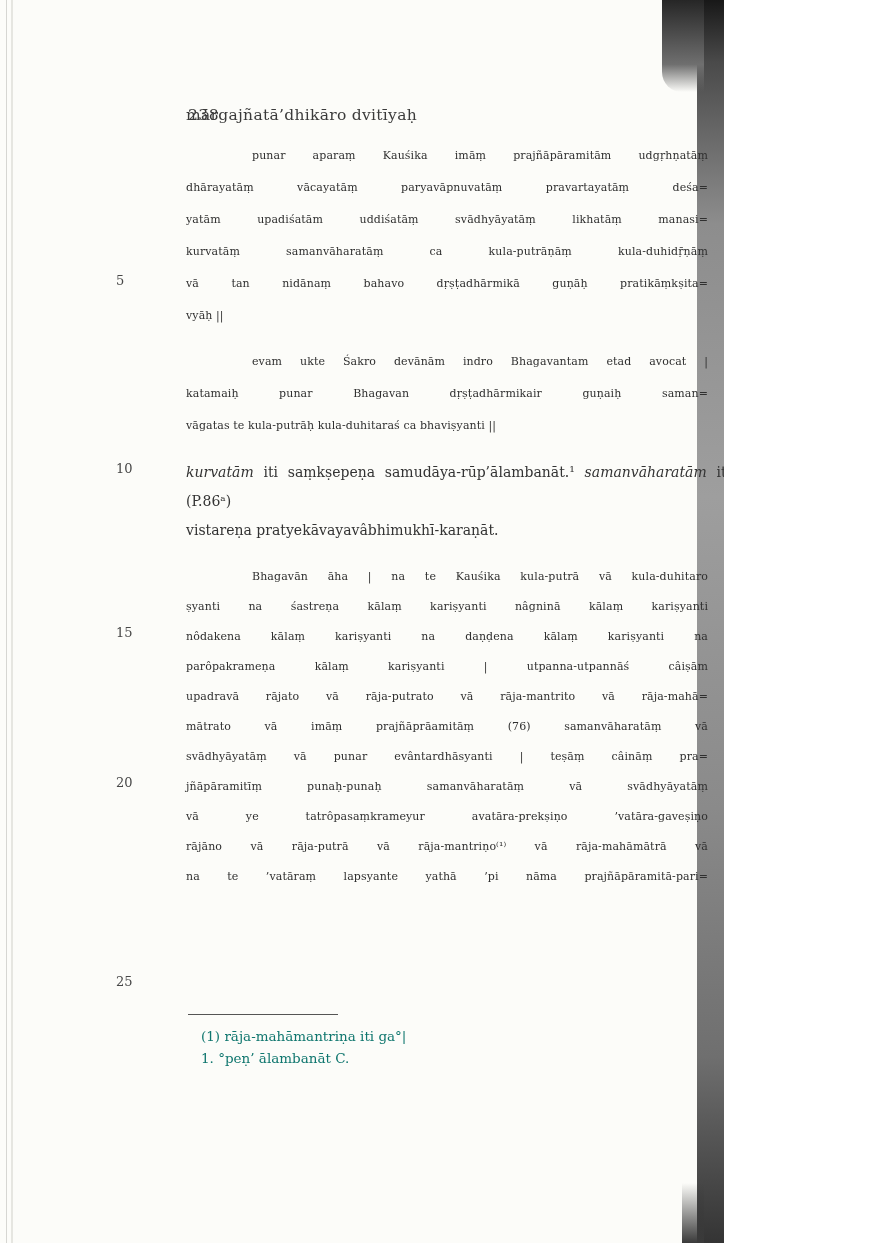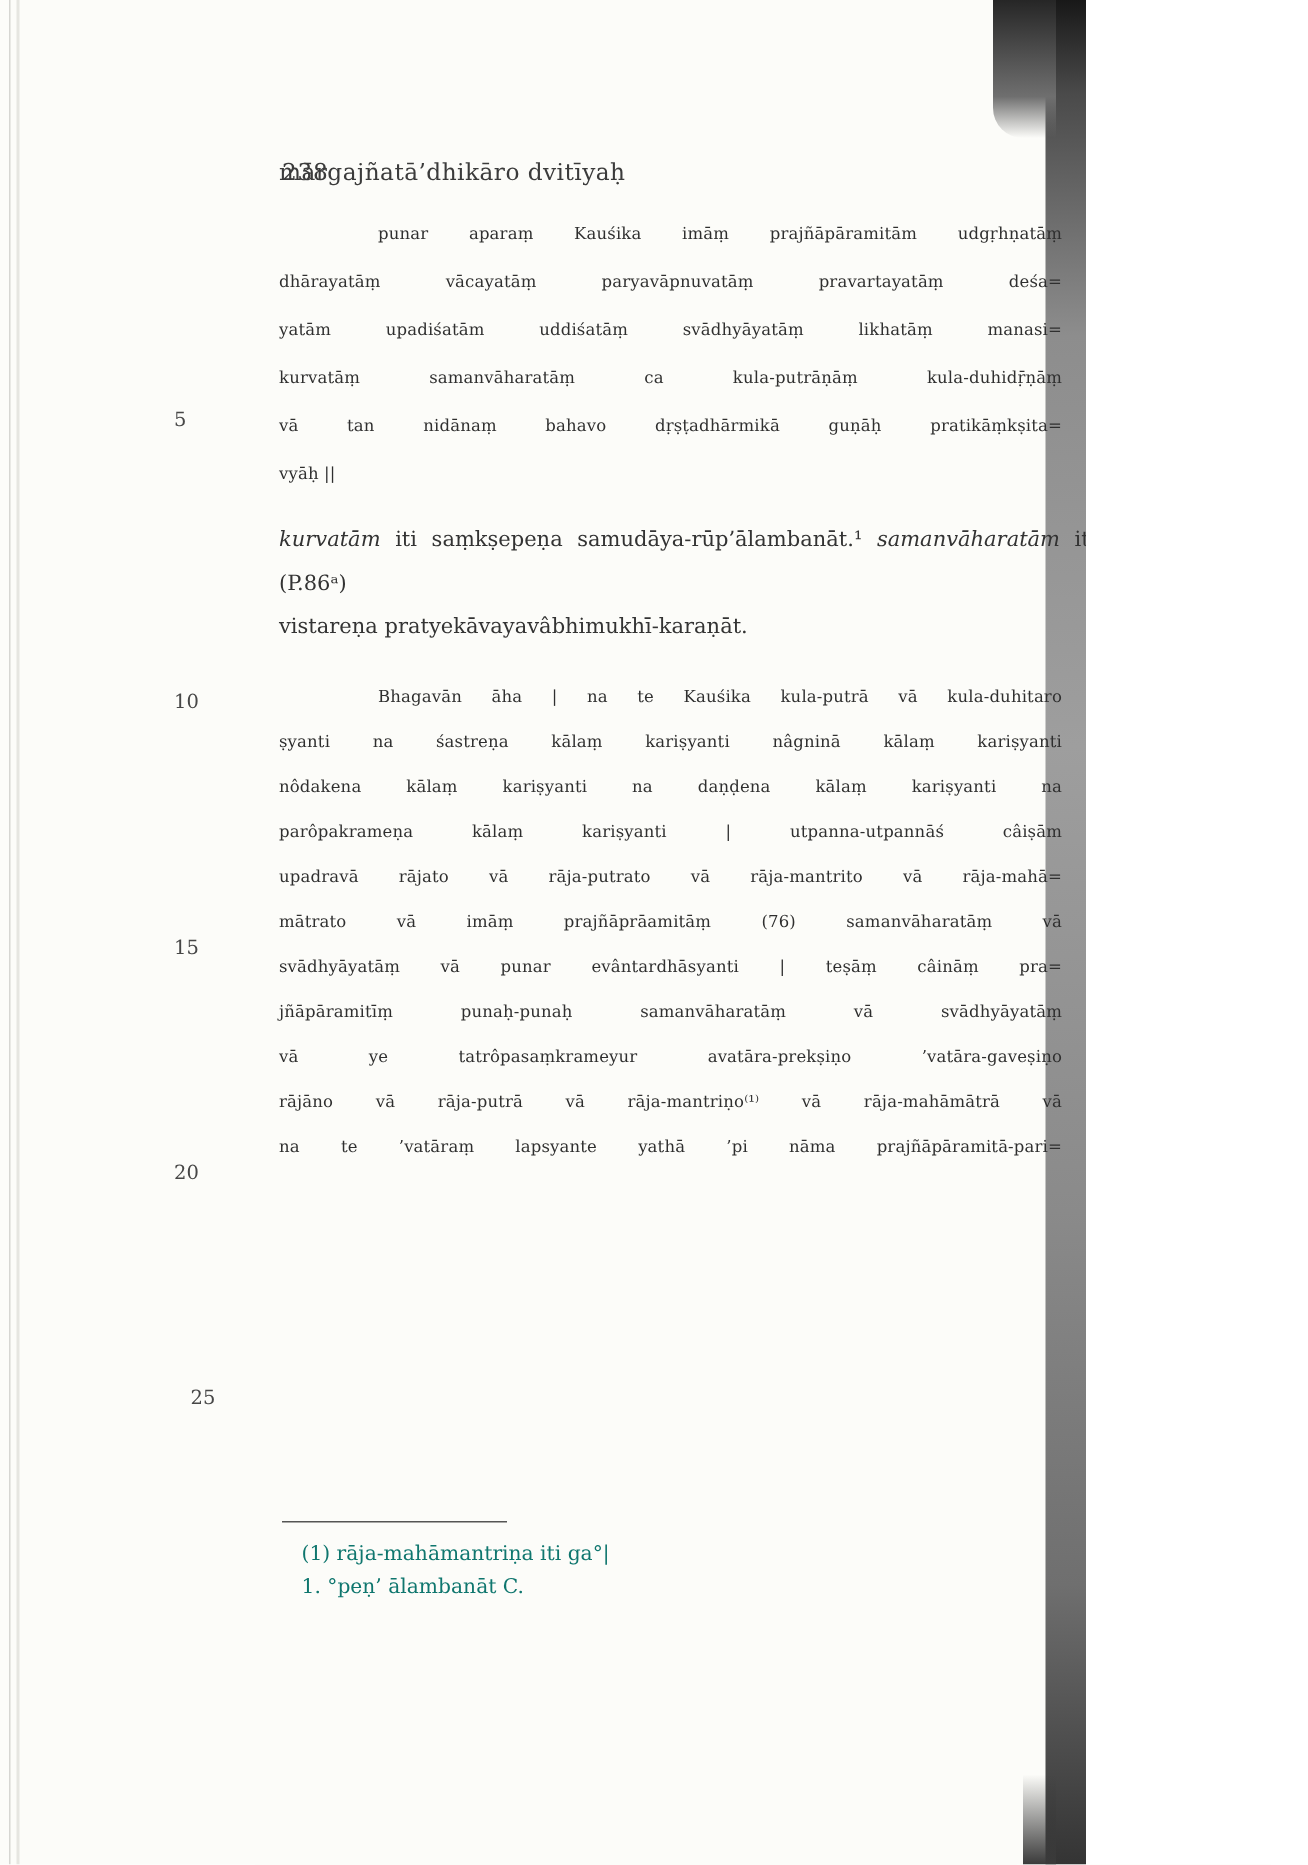--- a/index.html
+++ b/index.html
@@ -49,21 +49,21 @@
   .commentary .line { text-align:justify; text-align-last:justify; }
   .commentary .line.end { text-align-last:left; }
   .commentary i { font-style:italic; }
 
   
   .margin-num { position:absolute; left:116px; font-size:13px; color:#474747; }
   .mn-5  { top:273px; }
   .mn-10 { top:461px; }
   .mn-15 { top:625px; }
   .mn-20 { top:775px; }
-  .mn-25 { top:925px;margin-left:11px; }
+  .mn-25 { top:974px; }
 
   
   .footnotes { position:absolute; left:186px; top:1014px; width:522px; font-size:13.5px; color:#0f766e; }
   .fn-rule { width:150px; height:1px; background:#555; margin:0 0 10px 2px; }
   .fn-line { line-height:22px; padding-left:15px; }
 </style>
 </head>
 <body>
 
 <div class="page">
@@ -89,20 +89,25 @@
 
     <div class="para p1">
       <div class="line first">punar aparaṃ Kauśika imāṃ prajñāpāramitām udgṛhṇatāṃ</div>
       <div class="line">dhārayatāṃ vācayatāṃ paryavāpnuvatāṃ pravartayatāṃ deśa=</div>
       <div class="line">yatām upadiśatām uddiśatāṃ svādhyāyatāṃ likhatāṃ manasi=</div>
       <div class="line">kurvatāṃ samanvāharatāṃ ca kula-putrāṇāṃ kula-duhidṝṇāṃ</div>
       <div class="line">vā tan nidānaṃ bahavo dṛṣṭadhārmikā guṇāḥ pratikāṃkṣita=</div>
       <div class="line end">vyāḥ ||</div>
     </div>
 
+    <div class="para p2">
+      <div class="line first">evam ukte Śakro devānām indro Bhagavantam etad avocat |</div>
+      <div class="line">katamaiḥ punar Bhagavan dṛṣṭadhārmikair guṇaiḥ saman=</div>
+      <div class="line end">vāgatas te kula-putrāḥ kula-duhitaraś ca bhaviṣyanti ||</div>
+    </div>
 
     <div class="commentary">
       <div class="line">
         <i>kurvatām</i><span> iti saṃkṣepeṇa samudāya-rūp’ālambanāt.¹ </span><i>samanvāharatām</i><span> iti (P.86ᵃ)</span>
       </div>
       <div class="line end">vistareṇa pratyekāvayavâbhimukhī-karaṇāt.</div>
     </div>
 
     <div class="para p3">
       <div class="line first">Bhagavān āha | na te Kauśika kula-putrā vā kula-duhitaro</div>

